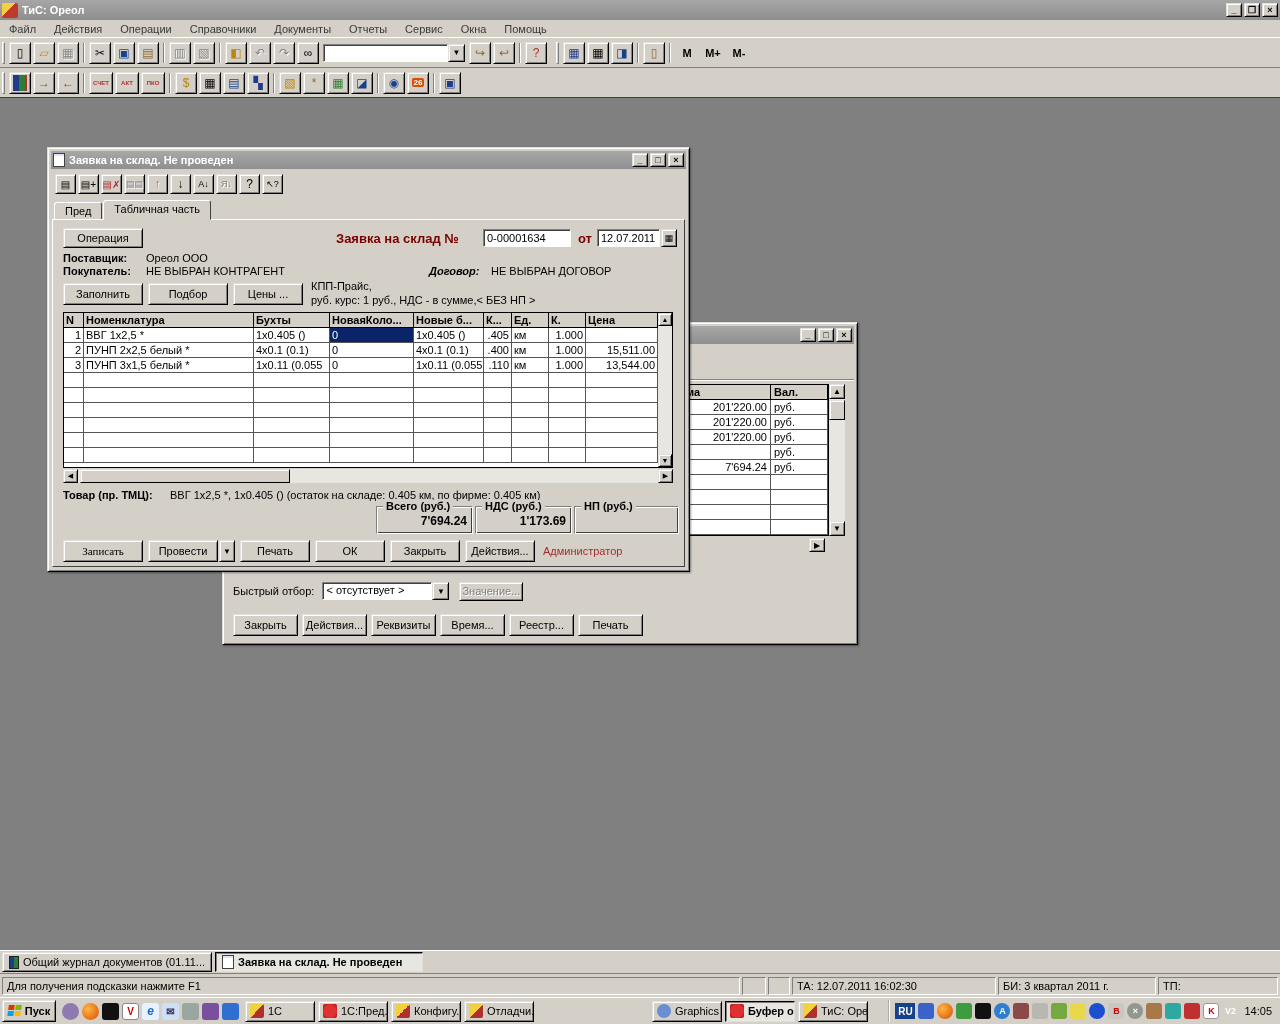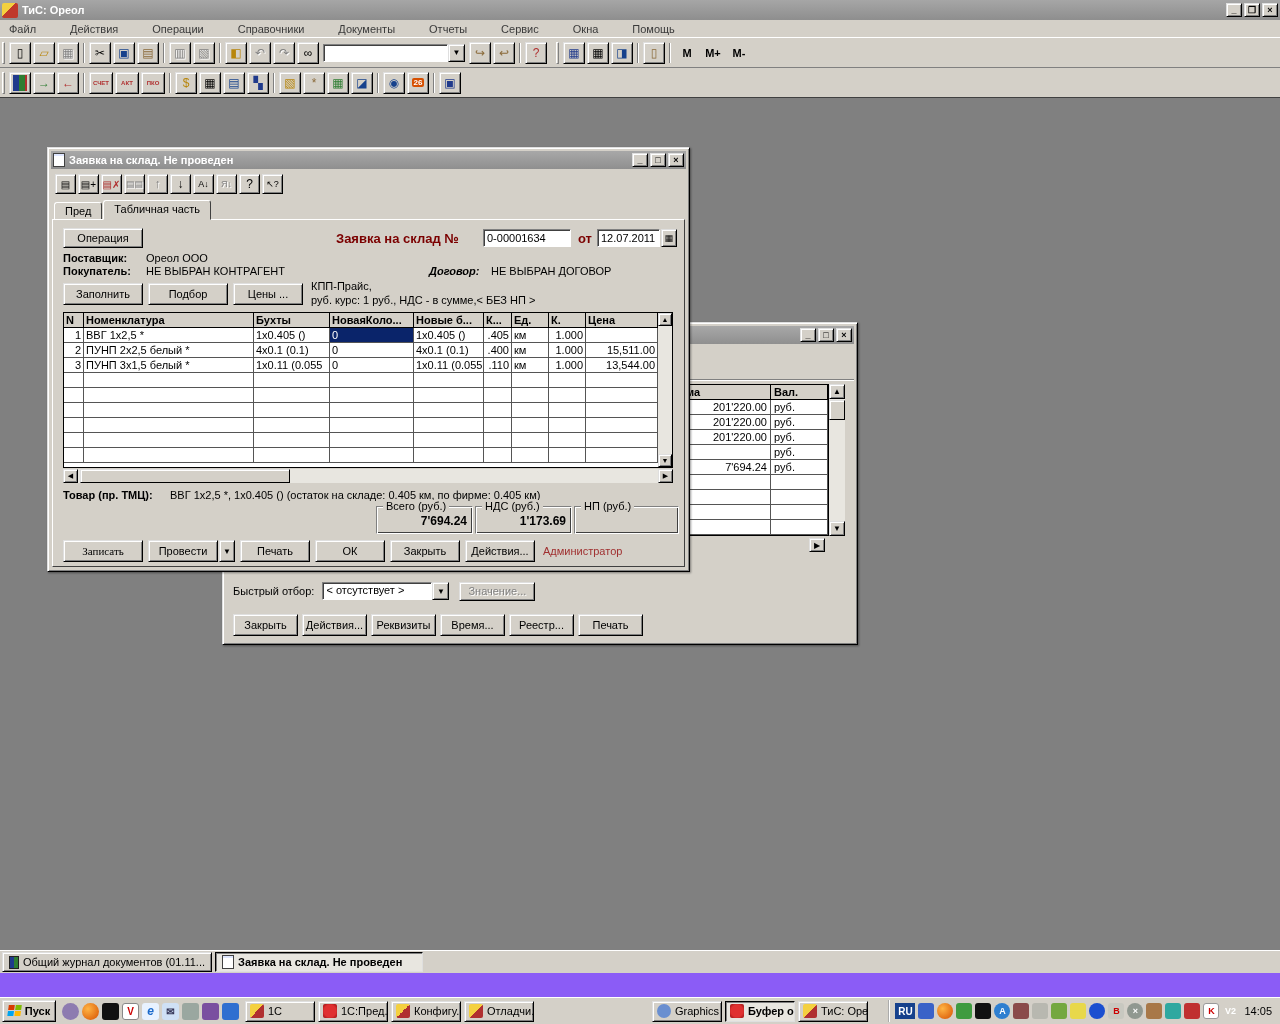--- a/index.html
+++ b/index.html
@@ -11,21 +11,21 @@
   .field   { background:#fff; border:1px solid; border-color:#808080 #fff #fff #808080; box-shadow:inset 1px 1px 0 #404040; font:11px "Liberation Sans",sans-serif; padding:1px 3px; }
   .dis     { color:#808080; text-shadow:1px 1px 0 #fff; }
 
   
   .titlebar { position:absolute; left:0; top:0; width:1280px; height:20px; background:linear-gradient(#a6a6a6,#8e8e8e); display:flex; align-items:center; padding:0 2px; }
   .titlebar .ttl { color:#fff; font-weight:bold; margin-left:4px; }
   .appicon { width:16px; height:15px; background:linear-gradient(135deg,#f4d03f 45%,#c0392b 45%); border-radius:2px; }
   .winbtns { margin-left:auto; display:flex; gap:2px; }
   .wb { width:16px; height:14px; font-size:9px; font-weight:bold; line-height:10px; }
 
-  .menubar { position:absolute; left:0; top:20px; width:1280px; height:18px; background:#d4d0c8; display:flex; align-items:center; gap:16px; border-bottom:1px solid #fff; }
+  .menubar { position:absolute; left:0; top:20px; width:1280px; height:18px; background:#d4d0c8; display:flex; align-items:center; gap:0; border-bottom:1px solid #fff; }
   .menu-item { padding:2px 9px; color:#3a3a3a; }
 
   .tbrow { position:absolute; left:0; width:1280px; height:30px; background:#d4d0c8; display:flex; align-items:center; }
   .tb1 { top:38px; border-bottom:1px solid #808080; }
   .tb2 { top:68px; border-bottom:1px solid #404040; }
   .grip { width:3px; height:22px; border:1px solid; border-color:#fff #808080 #808080 #fff; margin:0 3px 0 2px; }
   .tbi { width:22px; height:22px; margin:0 1px; background:#d4d0c8; display:flex; align-items:center; justify-content:center; font-size:12px; }
   .tbi span { pointer-events:none; }
   .tbsep { width:2px; height:20px; border-left:1px solid #808080; border-right:1px solid #fff; margin:0 3px; }
   .docbtn { width:24px; height:22px; font-size:6px; font-weight:bold; color:#b03030; flex-direction:column; line-height:6px; }
@@ -75,21 +75,21 @@
   .d-row { display:grid; grid-template-columns:20px 170px 76px 84px 70px 28px 37px 37px 72px; height:15px; }
   .d-row .c { border-right:1px solid #555; border-bottom:1px solid #555; padding:0 2px; line-height:14px; overflow:hidden; white-space:nowrap; }
   .d-row .h { background:#d4d0c8; font-weight:bold; border-right:1px solid #000; border-bottom:1px solid #000; }
   .d-row .num { text-align:right; }
   .d-row .sel { background:#0a246a; color:#fff; }
   .d-vscroll { position:absolute; right:0; top:0; width:14px; height:154px; background:#e8e6e0; display:flex; flex-direction:column; justify-content:space-between; }
   .d-hscroll { position:absolute; left:15px; top:321px; width:610px; height:14px; background:#e8e6e0; display:flex; }
   .thumb { background:#d4d0c8; border:1px solid; border-color:#dfdfdf #000 #000 #dfdfdf; box-shadow:inset 1px 1px 0 #fff; }
 
   .groupbox { position:absolute; border:1px solid; border-color:#808080 #fff #fff #808080; box-shadow:inset 1px 1px 0 #fff, inset -1px -1px 0 #404040; height:28px; }
-  .groupbox .glab { position:absolute; top:-7px; left:6px; background:#d4d0c8; padding:0 3px; }
+  .groupbox .glab { position:absolute; top:-7px; left:6px; background:#d4d0c8; padding:0 3px;font-weight:bold; }
   .groupbox .gval { position:absolute; right:5px; top:7px; font-weight:bold; font-size:12px; }
 
   .d-btns { position:absolute; left:15px; top:392px; display:flex; align-items:center; }
   .d-btns .btn { height:22px; margin-right:5px; }
   .role { color:#a03030; margin-left:3px; }
 
   
   .mditabs { position:absolute; left:0; top:950px; width:1280px; height:23px; background:#d4d0c8; display:flex; align-items:center; padding:1px 2px; border-top:1px solid #fff; }
   .mditab { height:20px; display:flex; align-items:center; padding:0 6px; margin-right:3px; gap:4px; }
   .mditab.active { font-weight:bold; background:#e8e6e0; border-color:#000 #dfdfdf #dfdfdf #000; box-shadow:inset 1px 1px 0 #808080; }
@@ -362,21 +362,21 @@
         <span class="btn sb-btn" style="position:absolute;bottom:0;">▼</span>
       </div>
       <span class="btn j-hbtn">▶</span>
 
       <div class="filter-row">
         <span style="margin-right:8px;">Быстрый отбор:</span>
         <span class="combo">
           <span class="field cval">&lt; отсутствует &gt;</span>
           <span class="btn cdrop">▼</span>
         </span>
-        <span class="btn dis" style="width:76px;height:19px;margin-left:10px;text-align:right;">Значение...</span>
+        <span class="btn dis" style="width:64px;height:19px;margin-left:10px;text-align:right;">Значение...</span>
       </div>
 
       <div class="j-btns">
         <span class="btn">Закрыть</span>
         <span class="btn">Действия...</span>
         <span class="btn">Реквизиты</span>
         <span class="btn">Время...</span>
         <span class="btn">Реестр...</span>
         <span class="btn">Печать</span>
       </div>
@@ -607,20 +607,28 @@
     <span class="btn mditab" style="width:210px;justify-content:flex-start;">
       <span class="books"></span>
       <span>Общий журнал документов (01.11...</span>
     </span>
     <span class="btn mditab active" style="width:208px;justify-content:flex-start;">
       <span class="docicon"></span>
       <span>Заявка на склад. Не проведен</span>
     </span>
   </div>
 
+  <div class="statusbar">
+    <span class="sb-pane" style="width:738px;">Для получения подсказки нажмите F1</span>
+    <span class="sb-pane" style="width:24px;"></span>
+    <span class="sb-pane" style="width:22px;"></span>
+    <span class="sb-pane" style="width:204px;">ТА: 12.07.2011  16:02:30</span>
+    <span class="sb-pane" style="width:158px;">БИ: 3 квартал 2011 г.</span>
+    <span class="sb-pane" style="flex:1;">ТП:</span>
+  </div>
 
   <div class="taskbar">
     <span class="btn startbtn">
       <span class="winlogo">
           <i></i>
           <i></i>
           <i></i>
           <i></i>
         </span>
       <span>Пуск</span>

